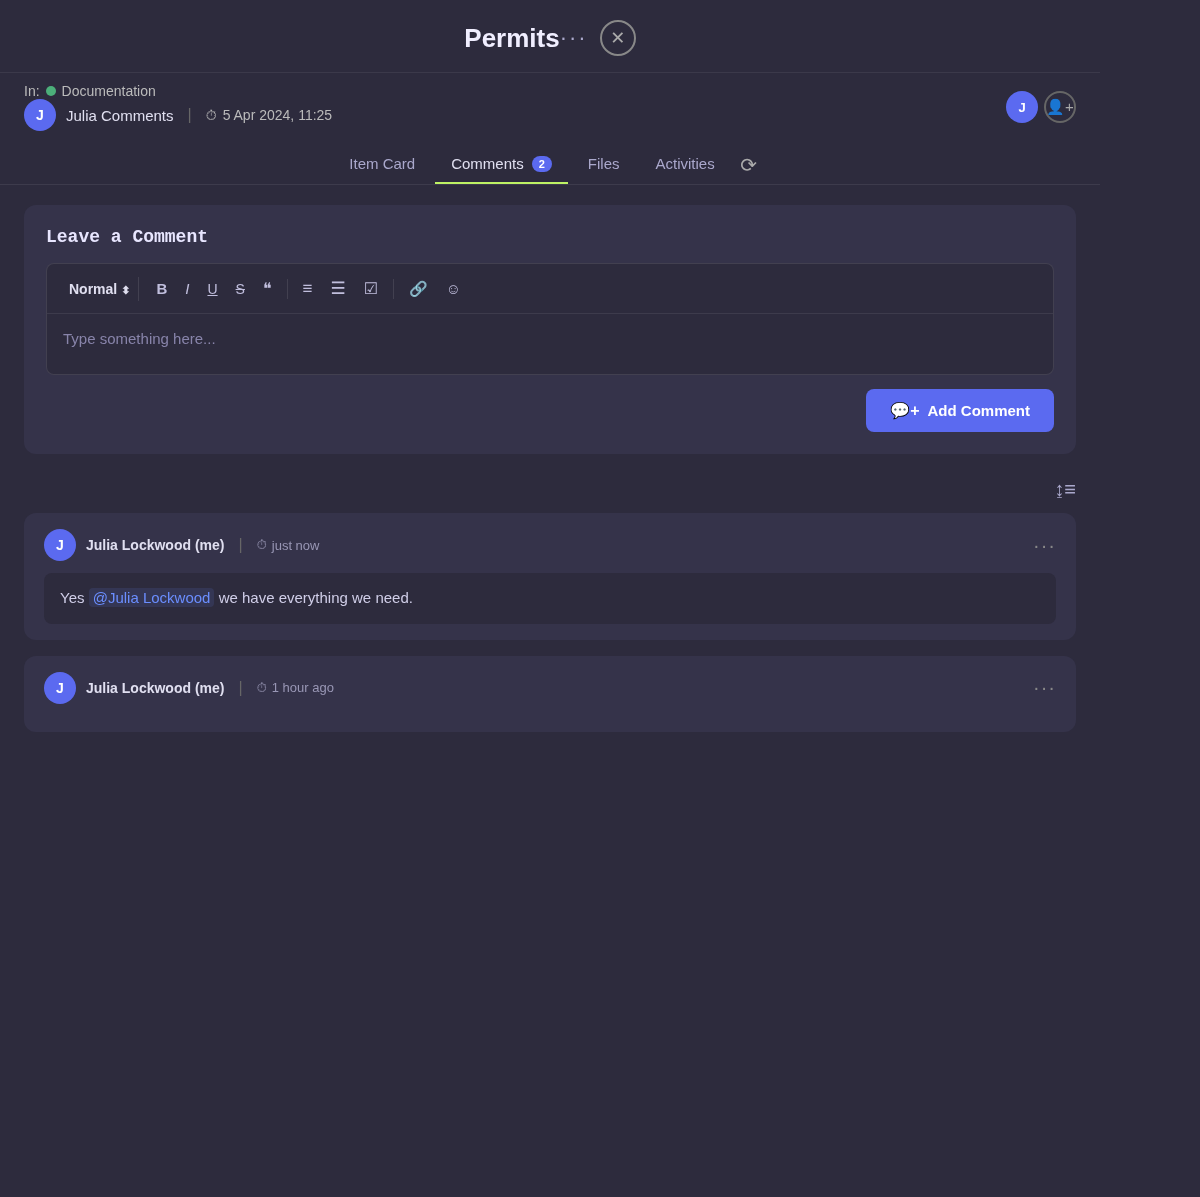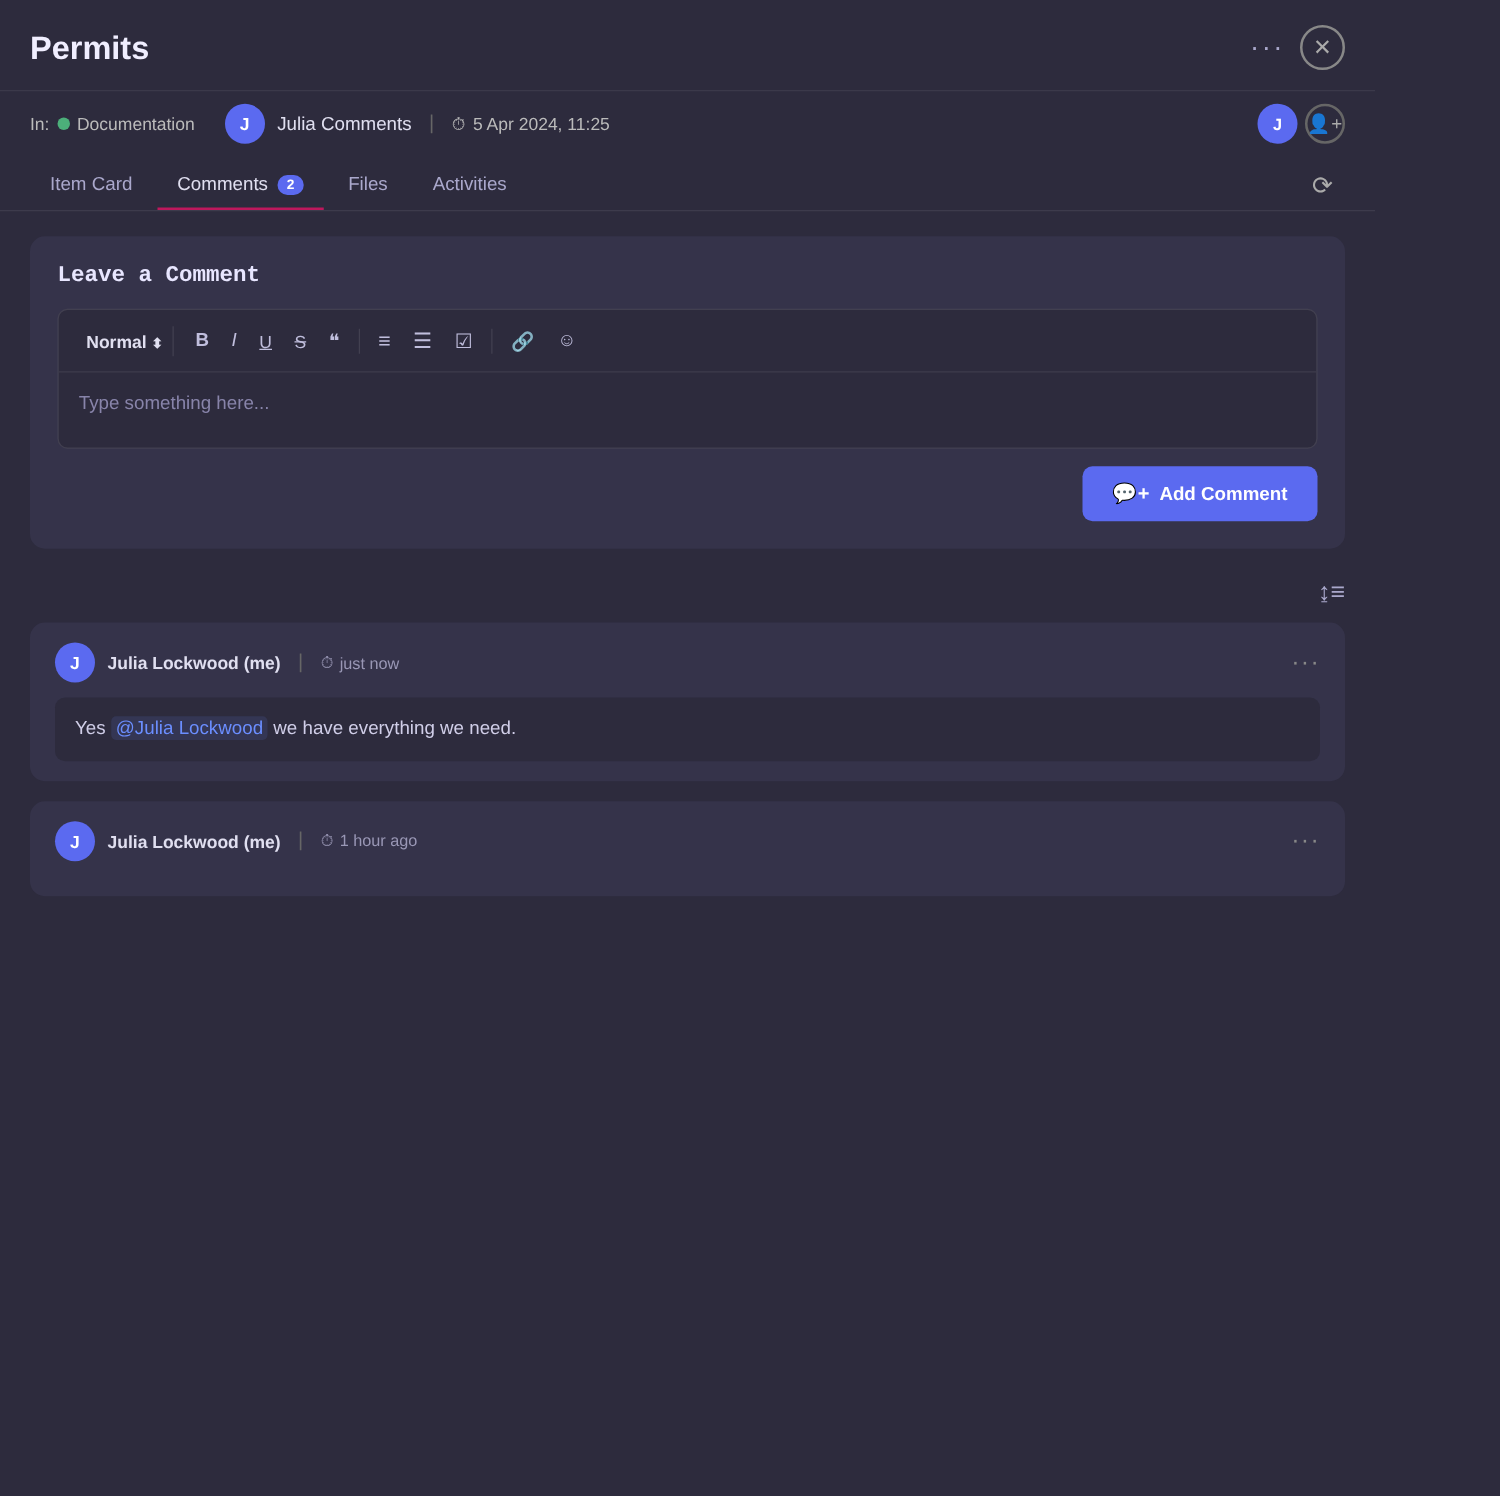--- a/index.html
+++ b/index.html
@@ -16,21 +16,21 @@
       width: 1100px;
       min-height: 1197px;
       display: flex;
       flex-direction: column;
     }
 
     
     .header {
       display: flex;
       align-items: center;
-      justify-content: space-between;
+      justify-content: center;
       padding: 20px 24px 16px;
       border-bottom: 1px solid rgba(255,255,255,0.07);
     }
     .header-title {
       font-size: 26px;
       font-weight: 600;
       color: #f0eeff;
     }
     .header-actions {
       display: flex;
@@ -58,22 +58,22 @@
 
     
     .meta-row {
       display: flex;
       align-items: center;
       justify-content: space-between;
       padding: 10px 24px 8px;
     }
     .meta-left {
       display: flex;
-      flex-direction: row;
-      gap: 24px;
+      flex-direction: column;
+      gap: 0;
     }
     .in-label {
       display: flex;
       align-items: center;
       gap: 6px;
       font-size: 14px;
       color: #bbb;
     }
     .green-dot {
       width: 10px;
@@ -144,41 +144,41 @@
       justify-content: center;
       color: #aaa;
       font-size: 15px;
       cursor: pointer;
     }
 
     
     .tabs-row {
       display: flex;
       align-items: center;
-      justify-content: space-between;
+      justify-content: center;
       padding: 6px 24px 0;
       border-bottom: 1px solid rgba(255,255,255,0.08);
     }
     .tabs {
       display: flex;
       gap: 4px;
     }
     .tab {
       padding: 10px 16px;
       font-size: 15px;
       color: #aaa8cc;
       cursor: pointer;
       border-bottom: 2px solid transparent;
       display: flex;
       align-items: center;
       gap: 8px;
     }
     .tab.active {
       color: #e0dff0;
-      border-bottom: 2px solid #be185d;
+      border-bottom: 2px solid #bef264;
     }
     .tab-badge {
       background: #5b6af0;
       color: white;
       font-size: 11px;
       font-weight: 700;
       padding: 2px 7px;
       border-radius: 10px;
     }
     .refresh-btn {

